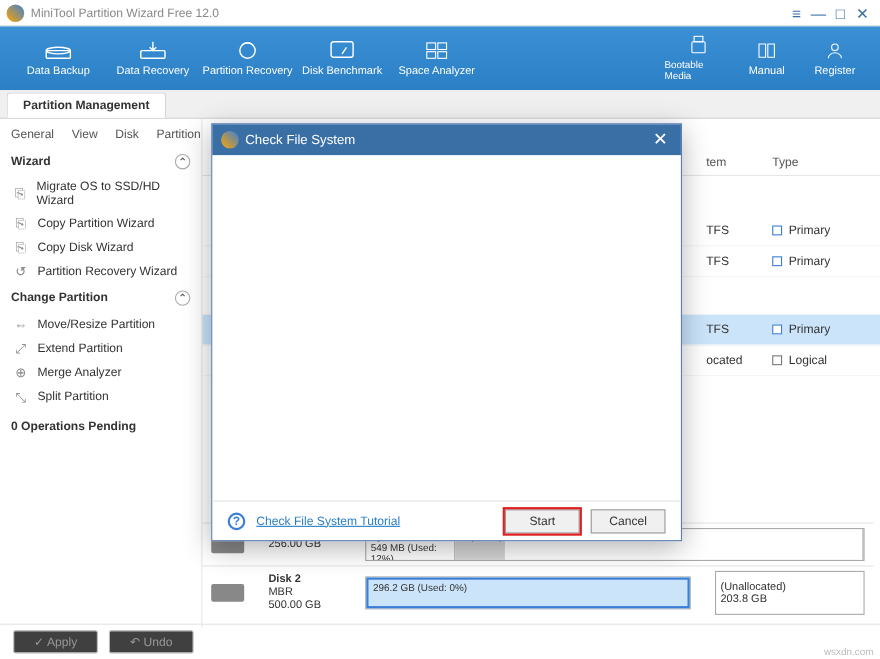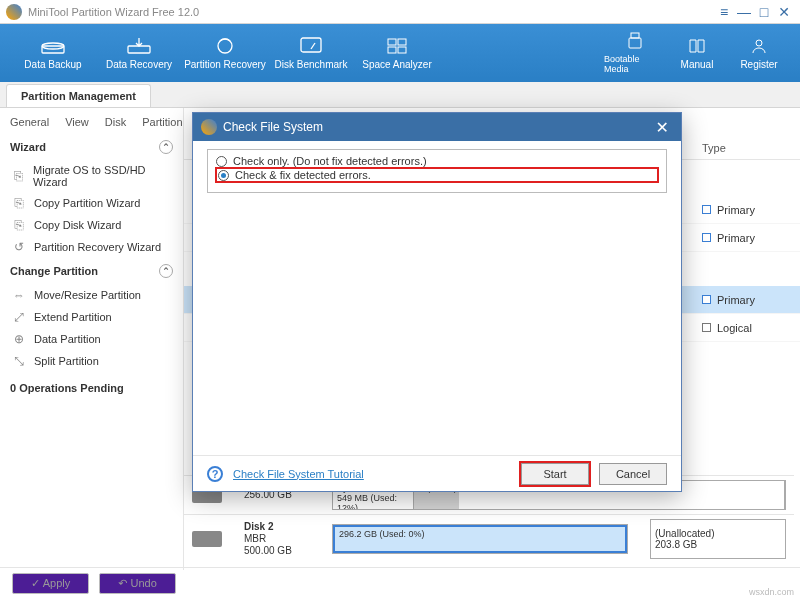--- a/index.html
+++ b/index.html
@@ -38,24 +38,24 @@
   .diskrow { display:flex; align-items:center; padding:4px 8px; border-top:1px solid #e5e5e5; gap:22px; }
   .diskrow .diskico { width:30px;height:16px;background:#888;border-radius:2px;}
   .diskrow .dlabel { width:66px; font-size:10px; line-height:1.2;}
   .bar { flex:1; height:30px; border:1px solid #aaa; display:flex; }
   .bar .seg { border-right:1px solid #aaa; position:relative; font-size:9px; padding:2px 4px; overflow:hidden;}
   .bar .seg.sel { background:#cbe4fa; border:2px solid #3a7fd5;}
   .bar .seg .fill { position:absolute;left:0;top:0;bottom:0;width:12%;background:#d5d5d5;}
   .bar .seg .txt { position:relative; }
   .unalloc { width:136px; border:1px solid #aaa; font-size:10px; padding:8px 4px;}
   .bottombar { position:absolute; left:0; right:0; bottom:0; height:32px; display:flex; align-items:center; padding:0 12px; gap:10px; border-top:1px solid #e5e5e5;}
-  .bottombar .btn { padding:3px 18px; border:1px solid #bbb; background:#4c1d95; font-size:11px; color:#999; border-radius:2px;}
+  .bottombar .btn { padding:3px 18px; border:1px solid #bbb; background:#404040; font-size:11px; color:#999; border-radius:2px;}
   .watermark { position:absolute; right:6px; bottom:2px; font-size:9px; color:#bbb;}
   
-  .modal { position: absolute; left: 192px; top: 112px; width: 490px; height: 380px; background: #fff; border: 1px solid #5a7fb5; box-shadow: 0 6px 24px rgba(0,0,0,.3); }
+  .modal { position: absolute; left: 192px; top: 112px; width: 428px; height: 380px; background: #fff; border: 1px solid #5a7fb5; box-shadow: 0 6px 24px rgba(0,0,0,.3); }
   .modal .mtitle { height: 28px; background: #3a6fa6; color: #fff; display: flex; align-items: center; padding: 0 8px; font-size: 12px; }
   .modal .mtitle .mlogo{width:16px;height:16px;background:linear-gradient(45deg,#ffa500,#3a7fd5);border-radius:50%;margin-right:6px;}
   .modal .mtitle .mcap{flex:1;}
   .modal .mtitle .mclose{font-size:16px;cursor:pointer;padding:0 4px;}
   .modal .body { padding: 8px 14px; }
   .optbox { border:1px solid #bbb; height:44px; padding:4px 8px; }
   .radio { display:flex; align-items:center; gap:6px; font-size:11px; padding:1px 0;}
   .radio.hl { outline:2px solid #e02020; outline-offset:-1px; padding:1px 2px;}
   .radio .r { width:11px;height:11px;border:1px solid #555;border-radius:50%;display:flex;align-items:center;justify-content:center;}
   .radio .r.on::after{content:"";width:5px;height:5px;background:#2a7fc5;border-radius:50%;}
@@ -195,21 +195,21 @@
     <div class="side-item">
         <span class="ico">⇔</span>
         <span>Move/Resize Partition</span>
       </div>
     <div class="side-item">
         <span class="ico">⤢</span>
         <span>Extend Partition</span>
       </div>
     <div class="side-item">
         <span class="ico">⊕</span>
-        <span>Data Partition</span>
+        <span>Merge Analyzer</span>
       </div>
     <div class="side-item">
         <span class="ico">⤡</span>
         <span>Split Partition</span>
       </div>
 
     <div class="pending">0 Operations Pending</div>
   </div>
 
   <div class="content">
@@ -301,30 +301,20 @@
 </div>
 <div class="watermark">wsxdn.com</div>
 
 <div class="modal">
   <div class="mtitle">
     <div class="mlogo"></div>
     <div class="mcap">Check File System</div>
     <div class="mclose">✕</div>
   </div>
   <div class="body">
-    <div class="optbox">
-      <label class="radio">
-        <span class="r"></span>
-        <span>Check only. (Do not fix detected errors.)</span>
-      </label>
-      <label class="radio hl">
-        <span class="r on"></span>
-        <span>Check &amp; fix detected errors.</span>
-      </label>
-    </div>
   </div>
   <div class="footer">
     <div class="help">?</div>
     <a href="#">Check File System Tutorial</a>
     <div class="sp"></div>
     <div class="dbtn start">Start</div>
     <div class="dbtn">Cancel</div>
   </div>
 </div>
 

